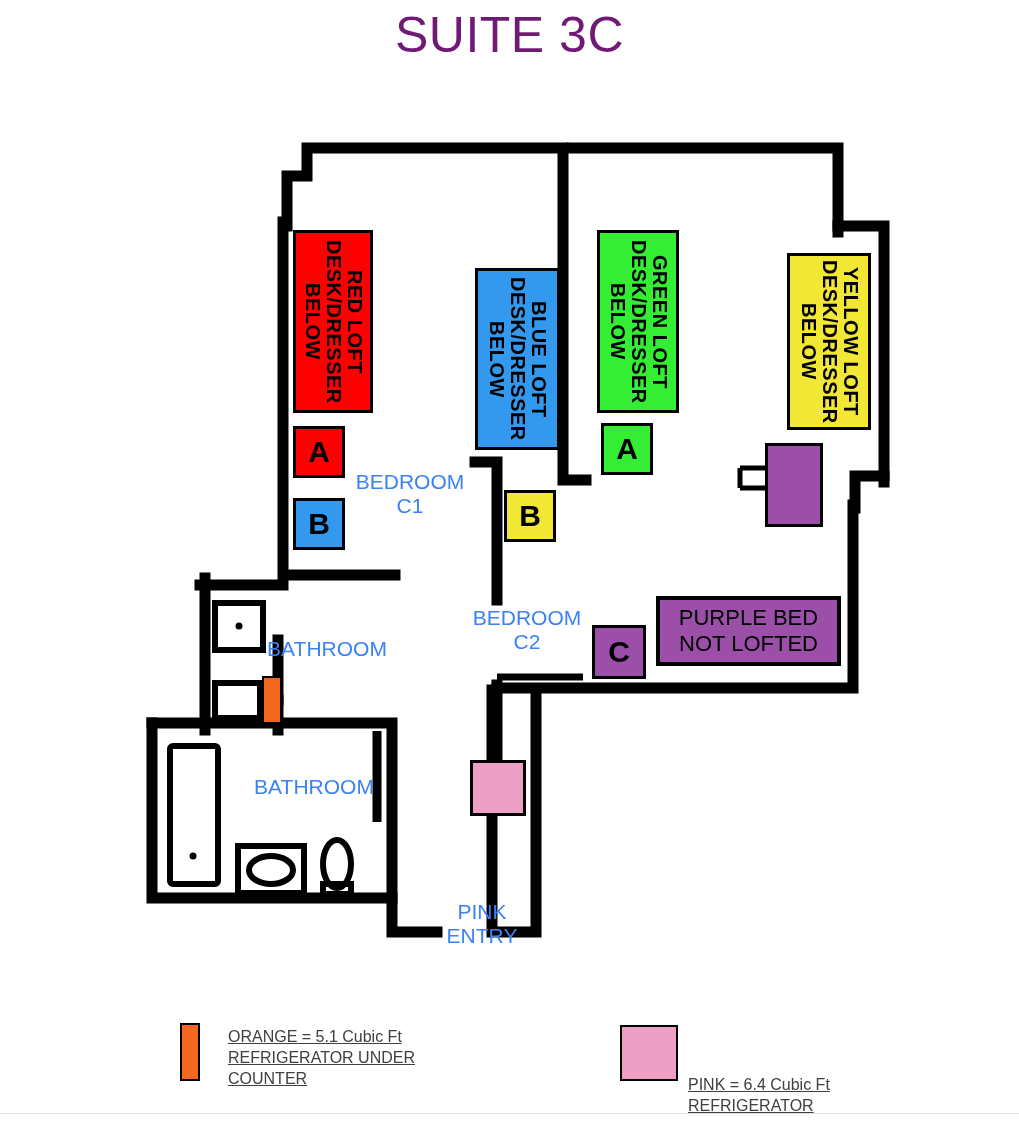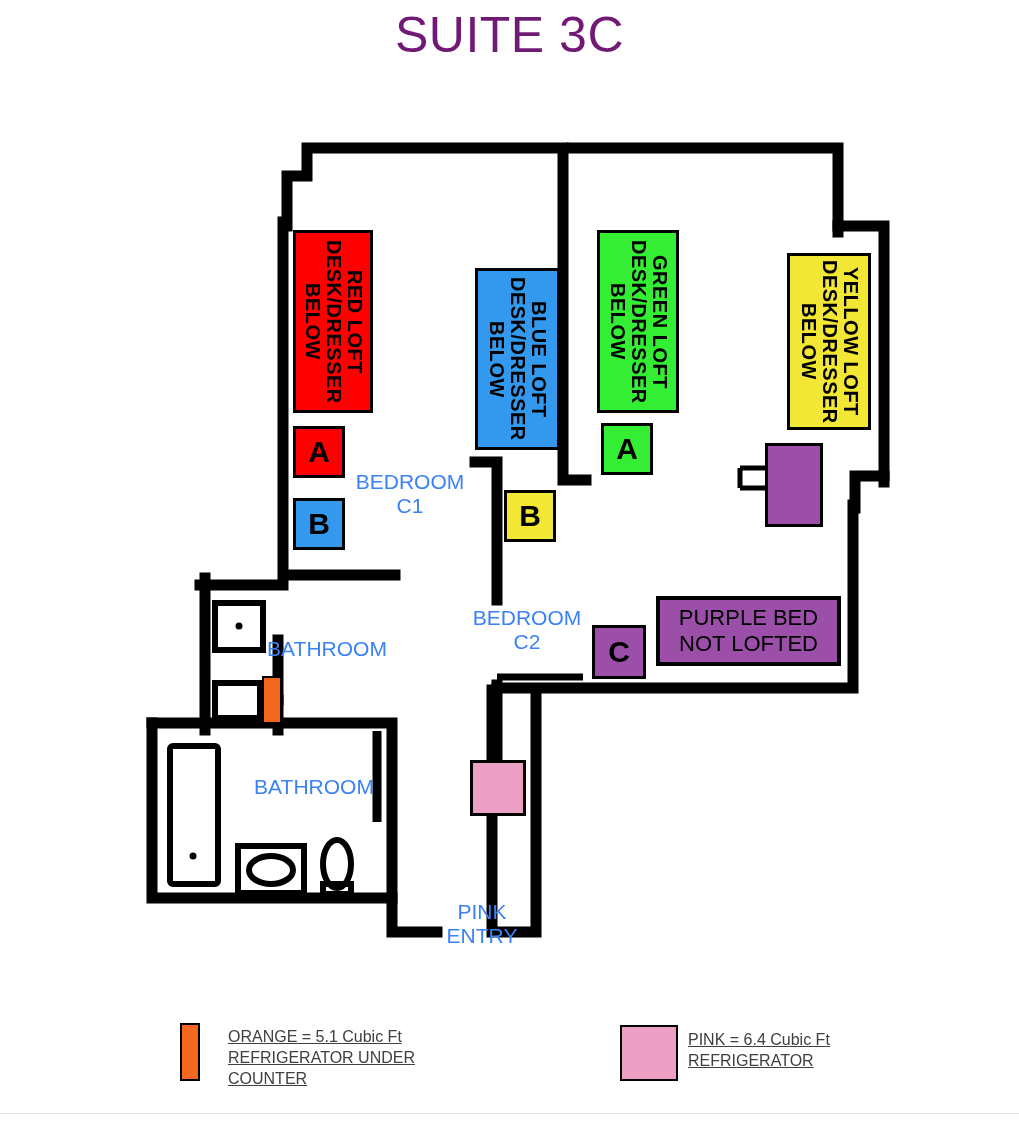--- a/index.html
+++ b/index.html
@@ -217,18 +217,18 @@
 
   <div class="plain-label" style="left:440px; top:900px; width:84px; white-space:pre-line;">PINK
 ENTRY</div>
 
   <div class="legend-swatch" style="left:180px; top:1023px; width:20px; height:58px; background:#F4671F;"></div>
   <div class="legend-label" style="left:228px; top:1027px; width:300px; white-space:pre-line;">ORANGE = 5.1 Cubic Ft
 REFRIGERATOR UNDER
 COUNTER</div>
 
   <div class="legend-swatch" style="left:620px; top:1025px; width:58px; height:56px; background:#EE9FC4;"></div>
-  <div class="legend-label" style="left:688px; top:1030px; width:300px; white-space:pre-line;">PINK = 6.4 Cubic Ft
+  <div class="legend-label" style="left:688px; top:1075px; width:300px; white-space:pre-line;">PINK = 6.4 Cubic Ft
 REFRIGERATOR</div>
 
   <div class="footer-rule"></div>
 
 </div>
 
 </body></html>

